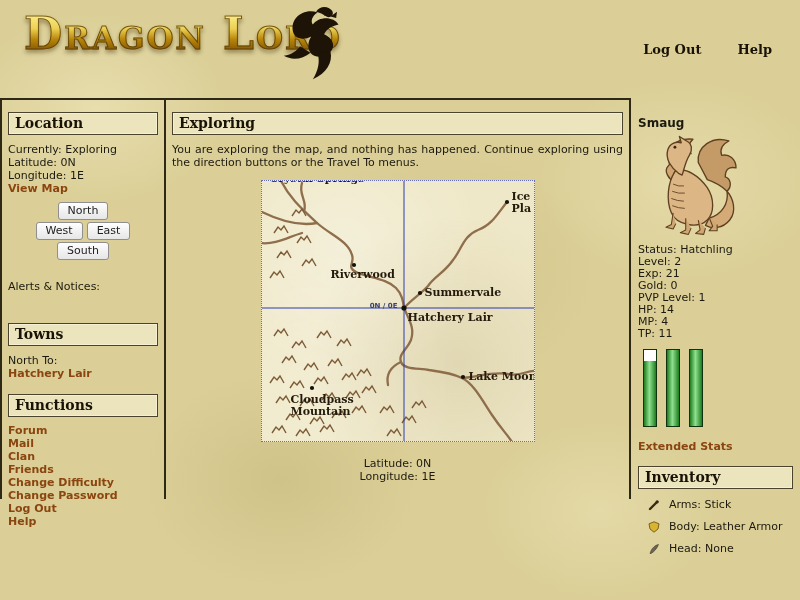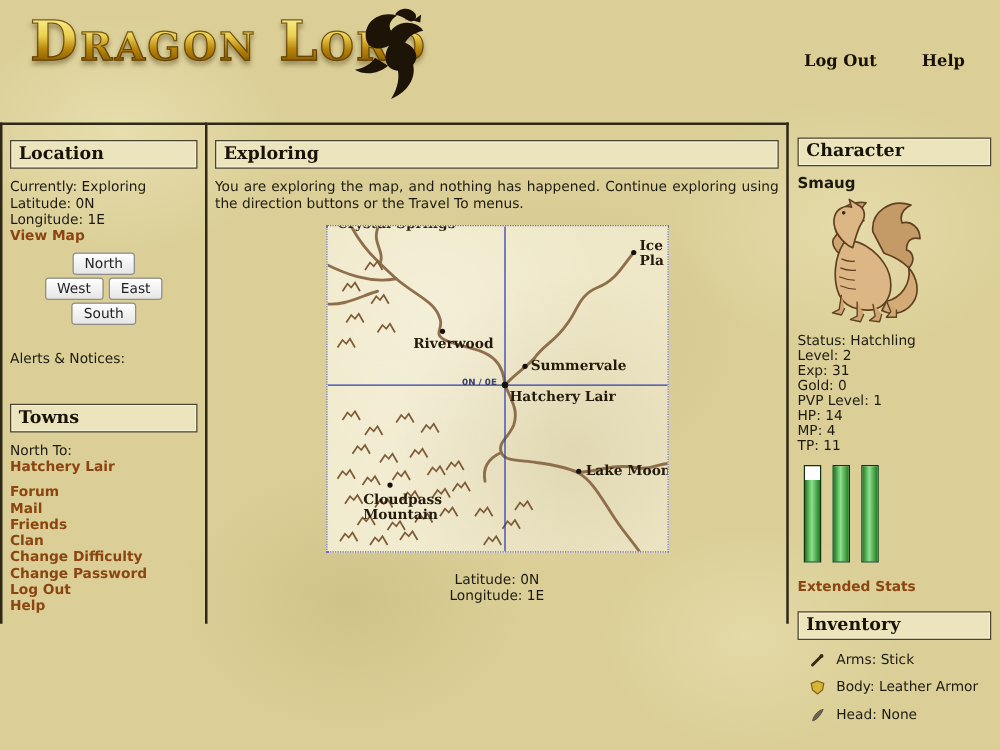--- a/index.html
+++ b/index.html
@@ -140,25 +140,26 @@
         </div>
     </div>
     <div class="txt alerts">Alerts &amp; Notices:</div>
 
     <div class="panel-h towns-h">Towns</div>
     <div class="loc-lines">
       <div class="txt">North To:</div>
       <div class="link">Hatchery Lair</div>
     </div>
 
+    <div class="panel-h func-h">Functions</div>
     <div class="func-list">
       <div class="link">Forum</div>
       <div class="link">Mail</div>
+      <div class="link">Clan</div>
       <div class="link">Friends</div>
-      <div class="link">Clan</div>
       <div class="link">Change Difficulty</div>
       <div class="link">Change Password</div>
       <div class="link">Log Out</div>
       <div class="link">Help</div>
     </div>
   </div>
 
   <div class="col col-center">
     <div class="panel-h">Exploring</div>
     <div class="txt explore-msg">You are exploring the map, and nothing has happened. Continue exploring using the direction buttons or the Travel To menus.</div>
@@ -241,40 +242,39 @@
       <span class="mlabel ml-center">0N / 0E</span>
     </div>
 
     <div class="coords">
       <div class="txt">Latitude: 0N</div>
       <div class="txt">Longitude: 1E</div>
     </div>
   </div>
 
   <div class="col col-right">
-    <div class="panel-h">Character</div>
     <div class="char-name">Smaug</div>
 
     <svg class="char-dragon" viewBox="0 0 110 118">
       <g stroke="#5f4122" stroke-width="1.5" stroke-linejoin="round">
         <path d="M62,34 C60,16 78,4 96,10 C88,14 86,20 88,26 C96,24 104,30 104,40 C96,38 92,42 92,50 C98,52 100,60 94,66 C88,60 78,55 72,53 Z" fill="#c49a66"></path>
         <path d="M30,36 C24,18 38,6 56,8 C50,14 50,20 54,24 C44,24 40,32 44,40 C36,40 32,48 36,56 C28,52 25,44 27,40 Z" fill="#cfa671"></path>
         <path d="M74,96 C88,92 96,80 94,66 C101,74 105,88 97,98 C89,108 77,108 70,104 Z" fill="#d4ab77"></path>
         <path d="M36,44 C28,56 26,76 32,90 C38,104 62,108 72,98 C80,90 80,74 72,62 C64,50 48,38 36,44 Z" fill="#dcb685"></path>
         <path d="M40,46 C32,40 25,30 28,20 C30,13 37,10 43,12 L41,5 L49,10 C55,13 56,20 52,26 C48,32 46,42 44,48 Z" fill="#dcb685"></path>
         <path d="M34,58 q6,3 12,2 M33,66 q7,3 14,2 M32,74 q7,3 14,3 M33,82 q7,3 14,3" fill="none" stroke-width="1"></path>
         <path d="M34,90 l-2,13 -6,3 8,2 3,-6 M48,96 l0,13 -6,3 9,2 3,-7 M62,98 l2,11 -5,4 9,1 2,-7 M74,95 l4,10 -4,5 9,0 0,-7" fill="#d0a772" stroke-width="1.2"></path>
       </g>
       <circle cx="36" cy="17" r="1.6" fill="#3a2812"></circle>
     </svg>
 
     <div class="stats">
       <div>Status: Hatchling</div>
       <div>Level: 2</div>
-      <div>Exp: 31</div>
+      <div>Exp: 21</div>
       <div>Gold: 0</div>
       <div>PVP Level: 1</div>
       <div>HP: 14</div>
       <div>MP: 4</div>
       <div>TP: 11</div>
     </div>
 
     <div class="bars">
       <div class="bar">
           <div class="bar-fill" style="height: 86%;"></div>

